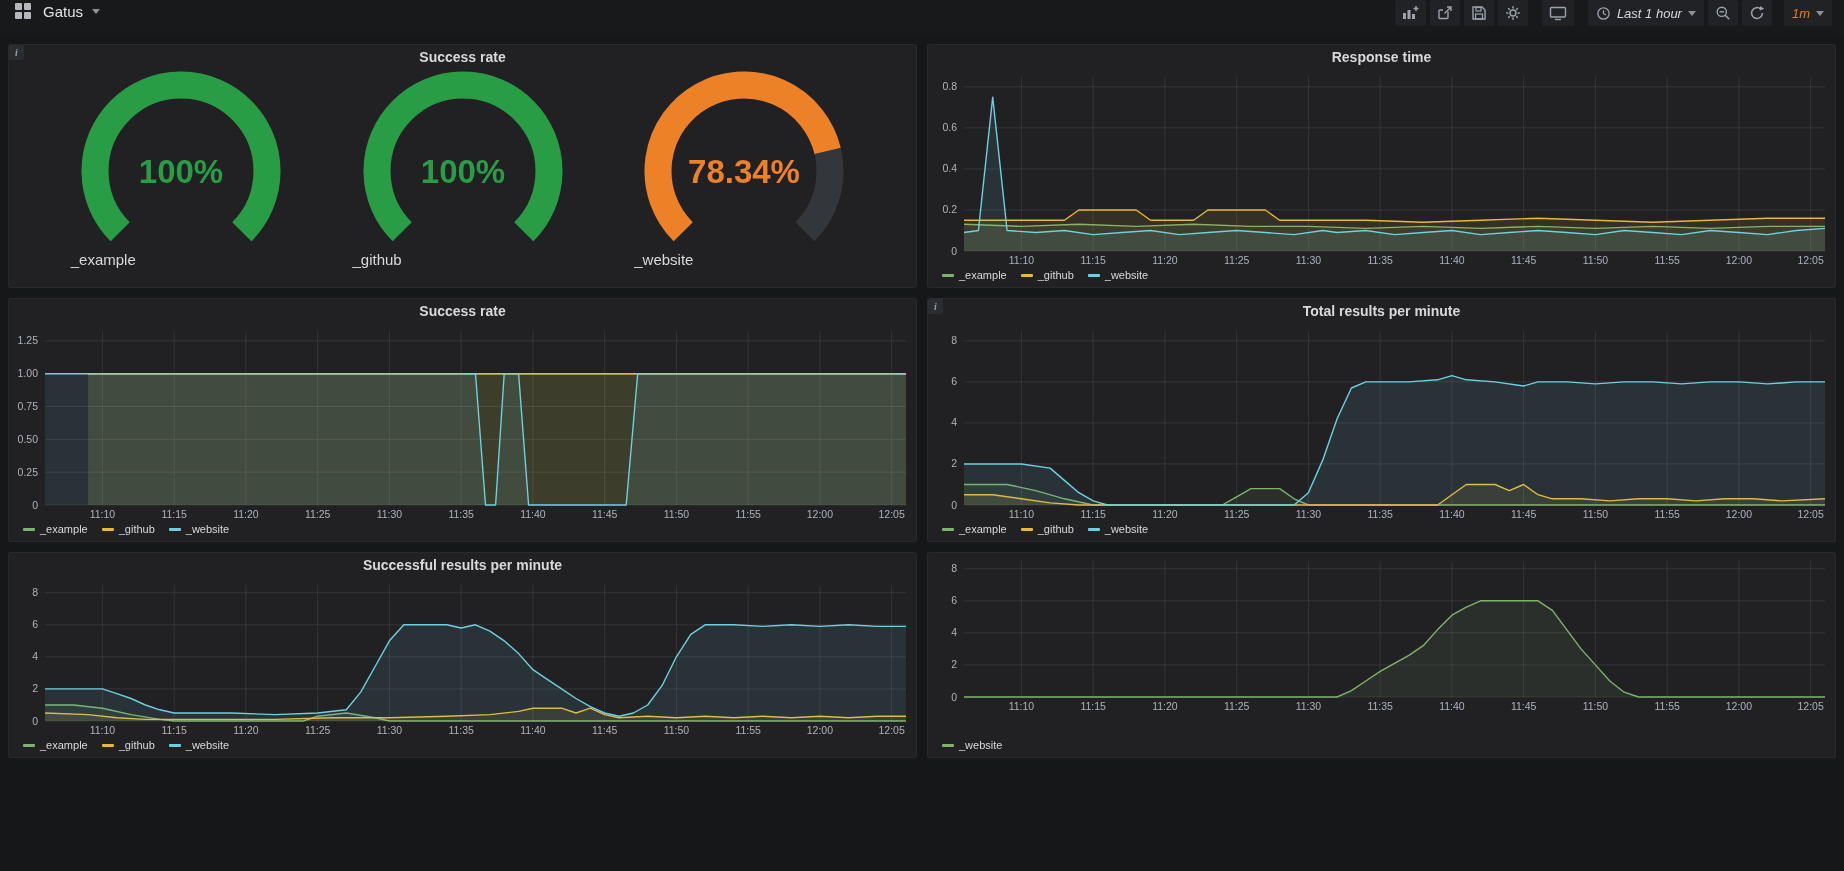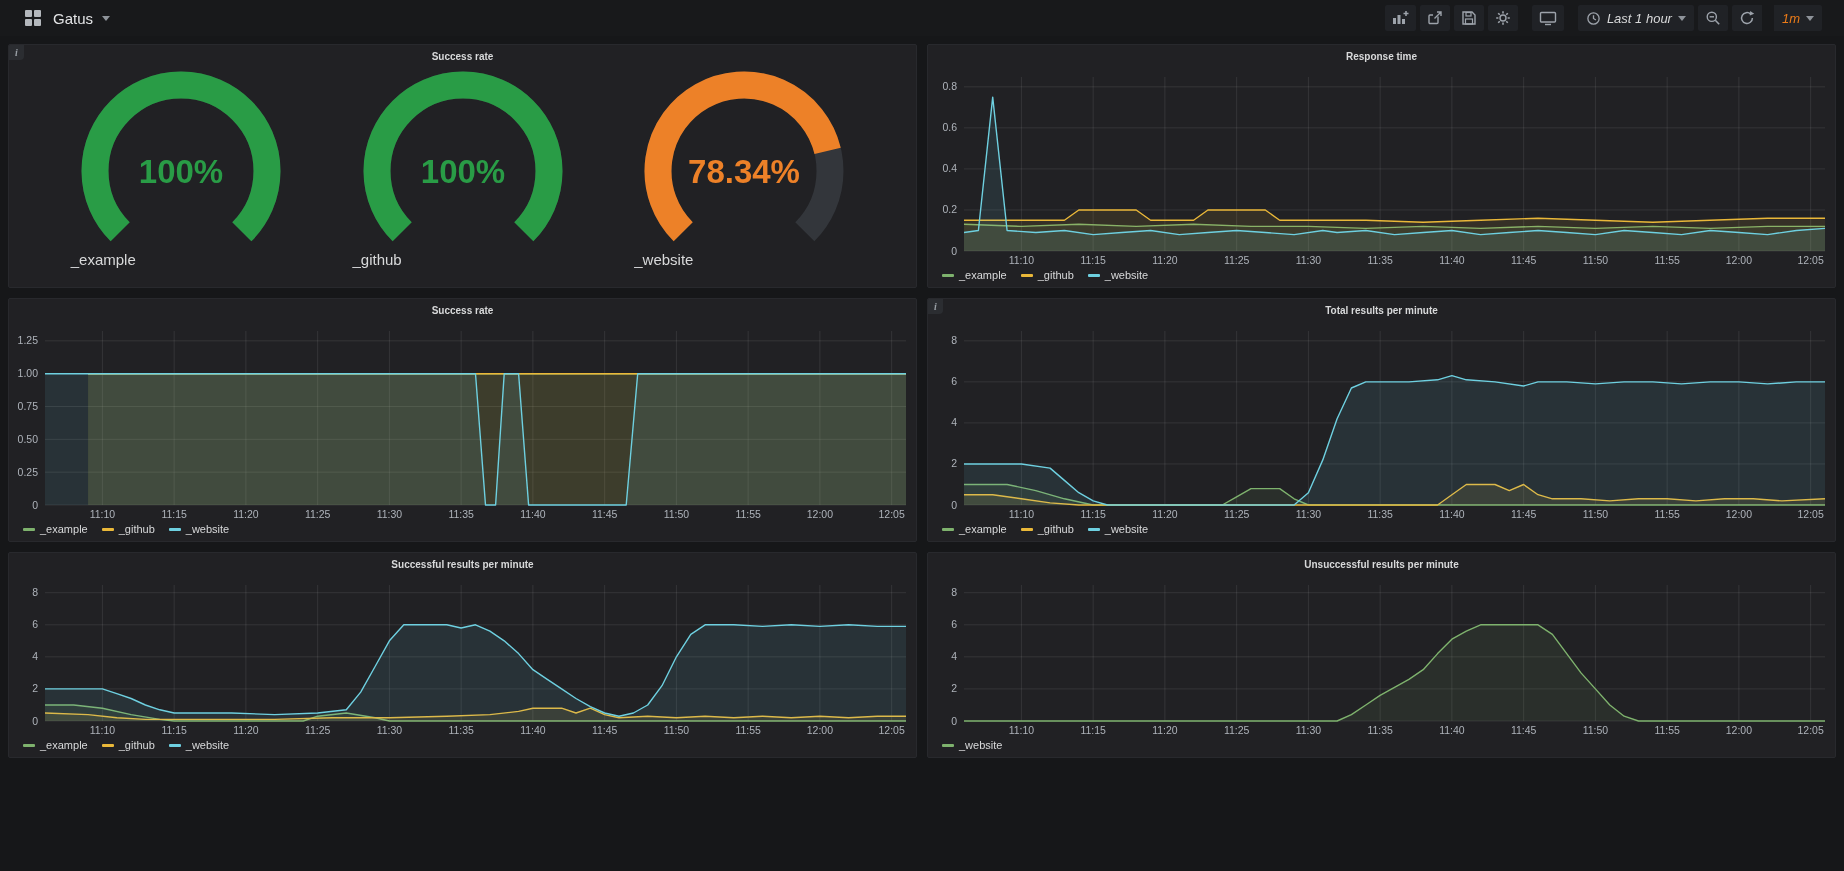--- a/index.html
+++ b/index.html
@@ -4,22 +4,22 @@
 <style>
   * { box-sizing: border-box; }
   html,body { margin:0; padding:0; }
   body {
     width:1844px; height:871px; overflow:hidden; position:relative;
     background:#161719; font-family:"Liberation Sans", sans-serif;
     -webkit-font-smoothing:antialiased;
   }
   
   .navbar {
-    height:36px; display:flex; align-items:center; justify-content:space-between;
-    padding:0 22px; background:#18191b;
+    height:36px; display:flex; align-items:flex-start; justify-content:space-between;
+    padding:0 12px; background:#18191b;
   }
   .nav-left { display:flex; align-items:center; gap:9px; }
   .dash-title { color:#e3e4e6; font-size:15px; cursor:pointer; }
   .caret { width:0; height:0; border-left:4px solid transparent; border-right:4px solid transparent; border-top:5px solid #8e939a; display:inline-block; cursor:pointer; }
   .nav-right { display:flex; align-items:center; }
   .nav-btn {
     height:26px; display:inline-flex; align-items:center; gap:6px;
     background:#202226; border:none; border-radius:2px; padding:0 8px;
     color:#d8d9da; font-size:13px; font-family:inherit; cursor:pointer; margin-left:4px;font-style:italic;
   }
@@ -32,21 +32,21 @@
     position:absolute; top:36px; left:0; right:0;
     padding:8px; display:grid; grid-template-columns:1fr 1fr;
     grid-template-rows:244px 244px 206px; gap:10px;
   }
   .panel {
     background:#212124; border:1px solid #28292d; border-radius:2px;
     position:relative; display:flex; flex-direction:column; overflow:hidden;
   }
   .panel-title {
     height:24px; line-height:24px; text-align:center; color:#d8d9da;
-    font-size:10px; font-weight:600; cursor:pointer; flex:none;
+    font-size:14px; font-weight:600; cursor:pointer; flex:none;
   }
   .info-corner {
     position:absolute; top:0; left:0; width:15px; height:15px; z-index:2;
     background:#2b2d31; color:#9aa0a6; font:italic bold 10px "Liberation Serif", serif;
     text-align:center; line-height:15px; border-bottom-right-radius:4px; cursor:pointer;
   }
   .chart { flex:1 1 auto; min-height:0; cursor:crosshair; }
   .legend { height:20px; flex:none; display:flex; align-items:center; gap:14px; padding:0 0 4px 14px; }
   .legend-item { display:inline-flex; align-items:center; gap:5px; color:#d8d9da; font-size:11px; cursor:pointer; }
   .legend-swatch { width:12px; height:3px; border-radius:1px; display:inline-block; }
@@ -437,21 +437,20 @@
           <span>_github</span>
         </span>
         <span class="legend-item">
           <span class="legend-swatch" style="background: rgb(110, 208, 224);"></span>
           <span>_website</span>
         </span>
       </div>
   </section>
 
   <section class="panel">
-    <header class="panel-title">Unsuccessful results per minute</header>
     <div class="chart"><svg width="907" height="160" viewBox="0 0 907 160">
           <g>
             <line x1="36" x2="897" y1="144" y2="144" class="grid-line"></line>
             <line x1="36" x2="897" y1="111.9245283018868" y2="111.9245283018868" class="grid-line"></line>
             <line x1="36" x2="897" y1="79.8490566037736" y2="79.8490566037736" class="grid-line"></line>
             <line x1="36" x2="897" y1="47.773584905660385" y2="47.773584905660385" class="grid-line"></line>
             <line x1="36" x2="897" y1="15.698113207547184" y2="15.698113207547184" class="grid-line"></line>
             <line x1="93.4" x2="93.4" y1="8" y2="144" class="grid-line"></line>
             <line x1="165.15" x2="165.15" y1="8" y2="144" class="grid-line"></line>
             <line x1="236.9" x2="236.9" y1="8" y2="144" class="grid-line"></line>

